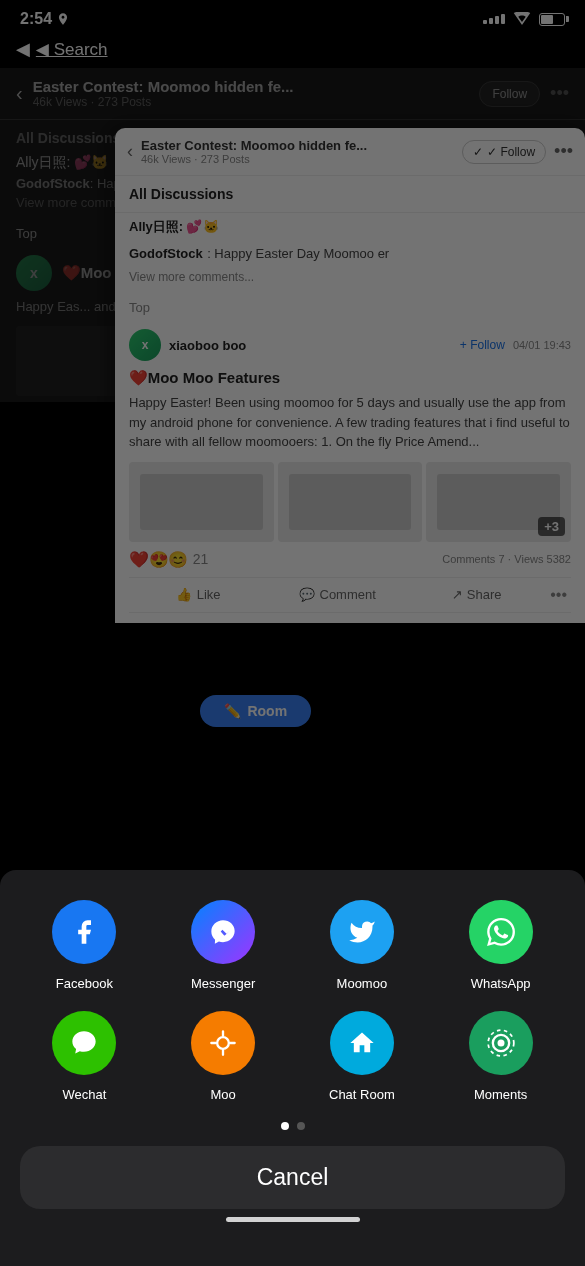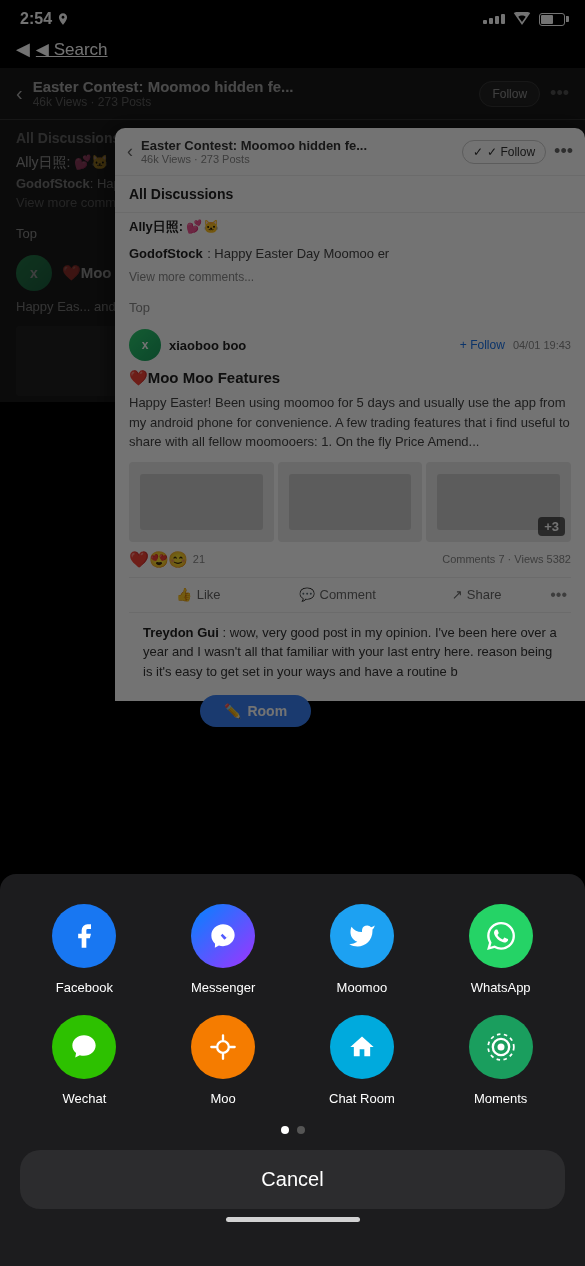--- a/index.html
+++ b/index.html
@@ -153,21 +153,21 @@
     }
     .overlay-img-inner { background: #ccc; width: 85%; height: 70%; border-radius: 3px; }
     .overlay-plus-badge {
       position: absolute; right: 6px; bottom: 6px;
       background: rgba(0,0,0,0.6); color: #fff; font-size: 13px;
       border-radius: 4px; padding: 2px 6px; font-weight: 600;
     }
 
     .overlay-reactions { display: flex; align-items: center; justify-content: space-between; padding-bottom: 8px; border-bottom: 1px solid #eee; }
     .overlay-emoji-row { display: flex; align-items: center; gap: 4px; font-size: 16px; }
-    .overlay-reaction-count { font-size: 11px; color: #888; }
+    .overlay-reaction-count { font-size: 14px; color: #888; }
     .overlay-meta { font-size: 11px; color: #888; }
 
     .overlay-actions { display: flex; align-items: center; padding: 8px 0; border-bottom: 1px solid #eee; }
     .overlay-action-btn {
       flex: 1; display: flex; align-items: center; justify-content: center;
       gap: 4px; font-size: 13px; color: #666; background: none; border: none; cursor: pointer;
     }
     .overlay-action-more { color: #888; font-size: 16px; padding: 0 4px; }
 
     .overlay-reply {
@@ -233,21 +233,21 @@
       width: 8px; height: 8px; border-radius: 50%;
     }
     .dot-active { background: #fff; }
     .dot-inactive { background: #555; }
 
     .cancel-btn-row {
       display: flex; justify-content: center; padding: 0 20px;
     }
     .cancel-btn {
       background: #2c2c2e; color: #fff; border: none; border-radius: 20px;
-      width: 100%; padding: 18px; font-size: 20px; cursor: pointer;
+      width: 100%; padding: 18px; font-size: 23px; cursor: pointer;
     }
 
     .home-indicator {
       display: flex; justify-content: center; padding: 8px 0 4px;
     }
     .home-bar {
       width: 134px; height: 5px; background: #fff; border-radius: 3px; opacity: 0.8;
     }
 
     
@@ -393,24 +393,20 @@
           <span>💬</span>
           <span>Comment</span>
         </button>
         <button class="overlay-action-btn">
           <span>↗</span>
           <span>Share</span>
         </button>
         <span class="overlay-action-more">•••</span>
       </div>
 
-      <div class="overlay-reply">
-        <span class="overlay-reply-name">Treydon Gui</span>
-        <span>: wow, very good post in my opinion. I've been here over a year and I wasn't all that familiar with your last entry here. reason being is it's easy to get set in your ways and have a routine b</span>
-      </div>
     </div>
   </div>
 </div>
 
 <div class="post-btn-container">
   <button class="post-btn">
     <span class="post-btn-icon">✏️</span>
     <span>Room</span>
   </button>
 </div>

